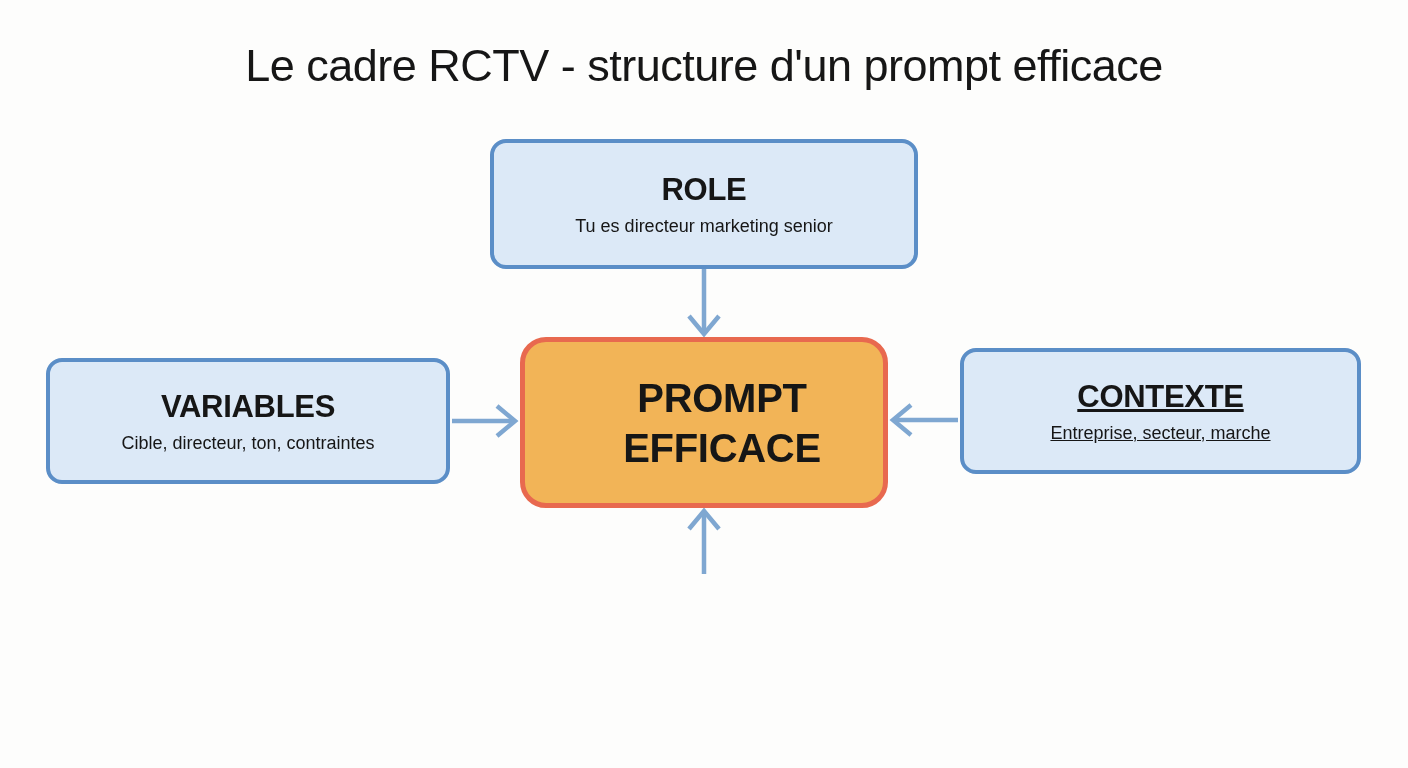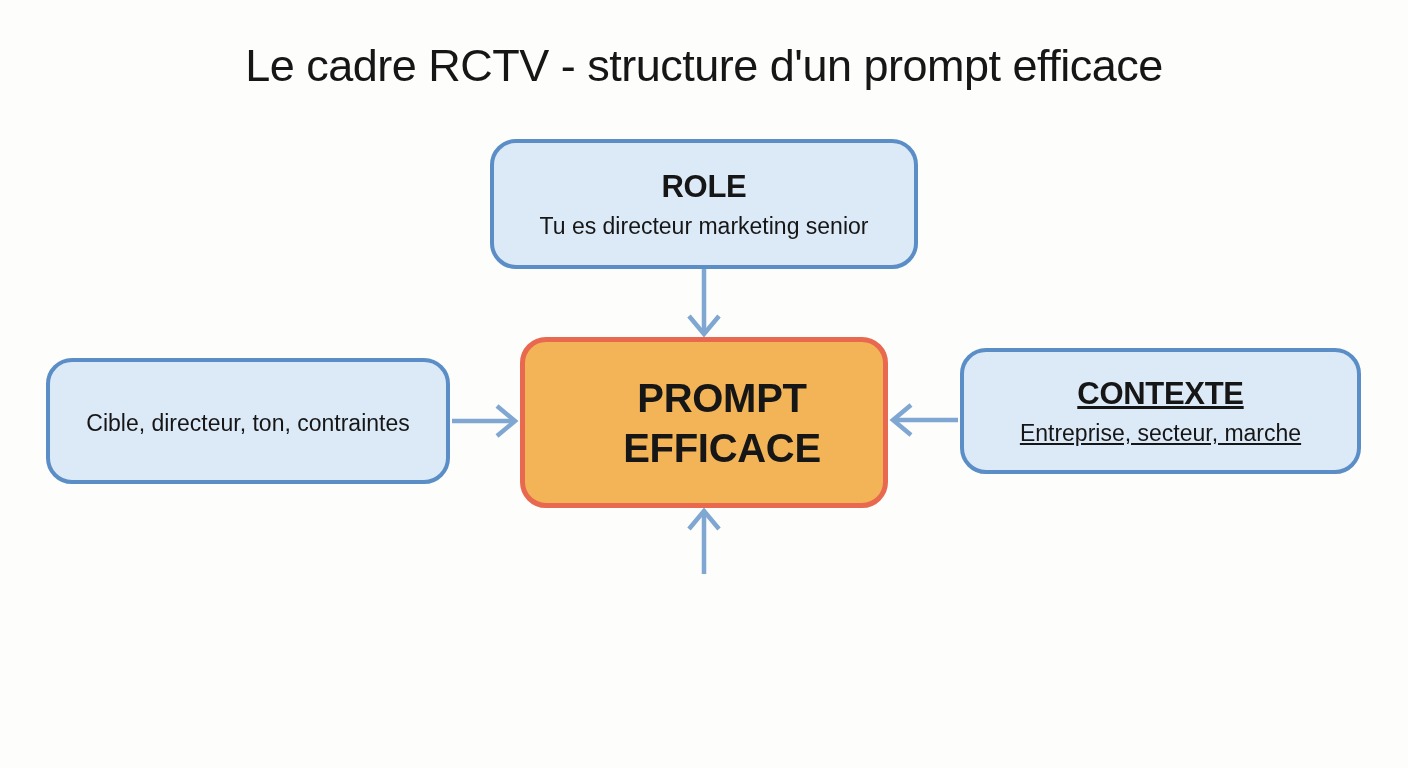--- a/index.html
+++ b/index.html
@@ -28,33 +28,33 @@
     color: var(--text, #161616);
   }
   .node {
     position: absolute;
     box-sizing: border-box;
     display: flex;
     flex-direction: column;
     align-items: center;
     justify-content: center;
     text-align: center;
-    border-radius: 26px;
+    border-radius: 16px;
     background: var(--node-fill, #dce9f7);
     border: 4px solid var(--node-border, #5b8ec7);
     color: var(--text, #161616);
   }
   .node-label {
     font-size: 31px;
     font-weight: 700;
     line-height: 1.25;
     letter-spacing: -0.3px;
   }
   .node-desc {
-    font-size: 23px;
+    font-size: 18px;
     font-weight: 400;
     margin-top: 6px;
     line-height: 1.2;
   }
   .node-role      { left: 490px; top: 139px; width: 428px; height: 130px; }
   .node-variables { left: 46px;  top: 358px; width: 404px; height: 126px; }
   .node-contexte  { left: 960px; top: 348px; width: 401px; height: 126px; text-decoration: underline; }
   .node-tache     { left: 508px; top: 576px; width: 393px; height: 132px; }
   .node-center {
     left: 520px; top: 337px; width: 368px; height: 171px;
@@ -110,20 +110,21 @@
       <polyline class="arrow" points="689,529 704,511 719,529"></polyline>
     </g>
   </svg>
 
   <div class="node node-role">
     <div class="node-label">ROLE</div>
     <div class="node-desc">Tu es directeur marketing senior</div>
   </div>
 
   <div class="node node-variables">
+    <div class="node-label">VARIABLES</div>
     <div class="node-desc">Cible, directeur, ton, contraintes</div>
   </div>
 
   <div class="node node-center">
     <div class="center-label">PROMPT EFFICACE</div>
   </div>
 
   <div class="node node-contexte">
     <div class="node-label">CONTEXTE</div>
     <div class="node-desc">Entreprise, secteur, marche</div>

